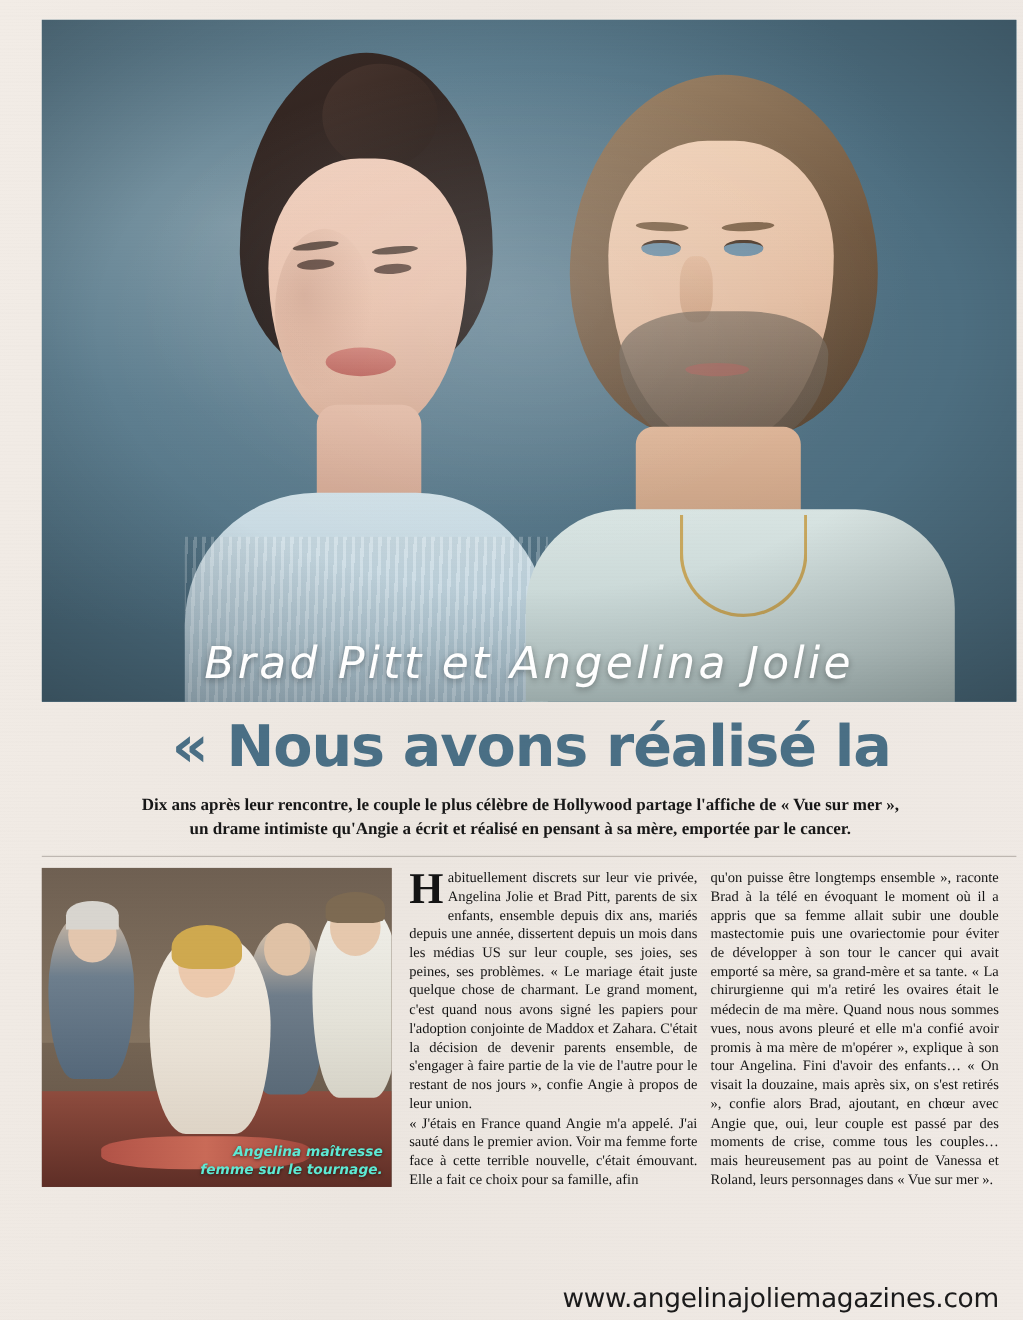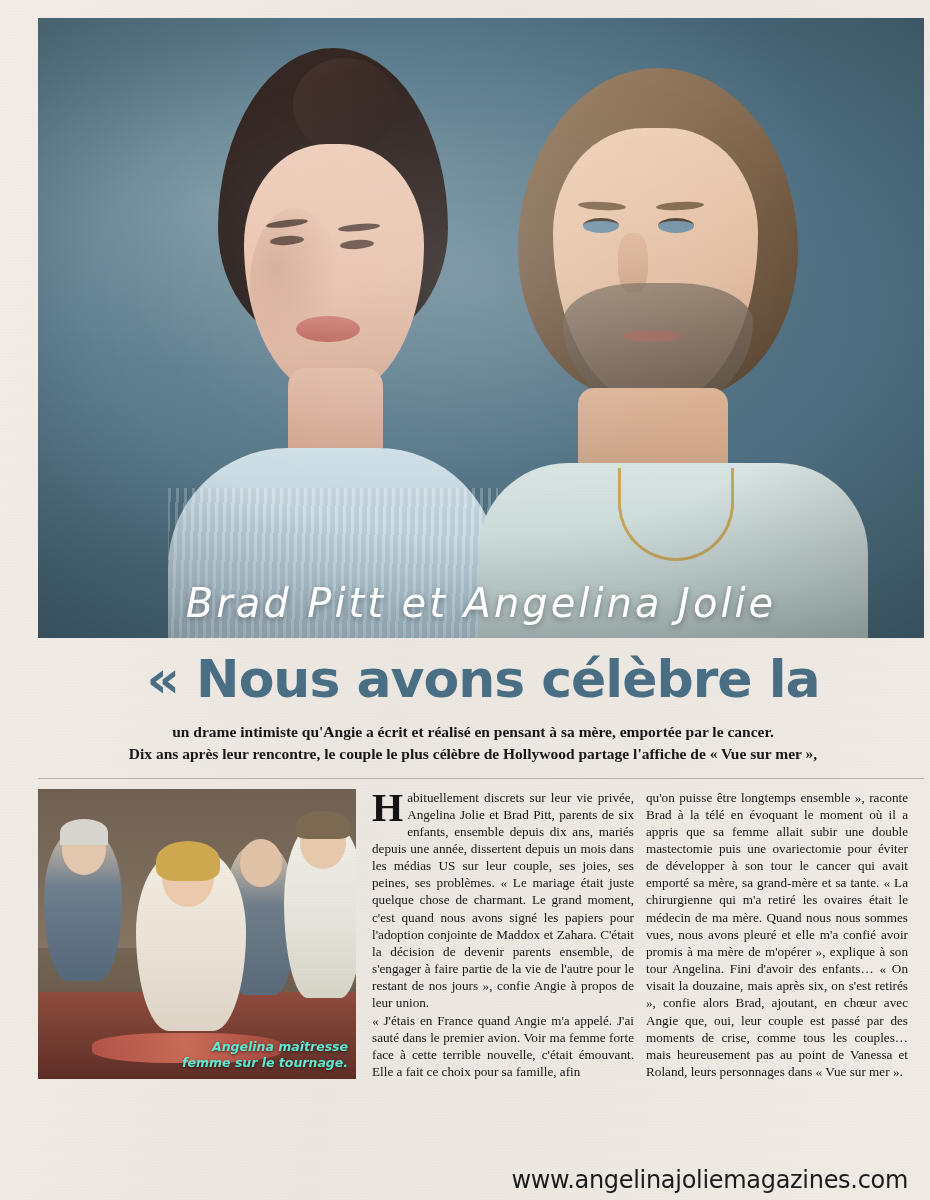--- a/index.html
+++ b/index.html
@@ -410,26 +410,26 @@
       <div class="m-chain"></div>
     </div>
 
     <div class="hero-bg vign"></div>
     <div class="hero-softlight"></div>
 
     <div class="hero-caption">Brad Pitt et Angelina Jolie</div>
   </div>
 
   <div class="headline">
-    <span class="l1">« Nous avons célèbre la</span>
+    <span class="l1">« Nous avons réalisé la</span>
   </div>
 
   <div class="standfirst">
+    <div>Dix ans après leur rencontre, le couple le plus célèbre de Hollywood partage l'affiche de « Vue sur mer »,</div>
     <div>un drame intimiste qu'Angie a écrit et réalisé en pensant à sa mère, emportée par le cancer.</div>
-    <div>Dix ans après leur rencontre, le couple le plus célèbre de Hollywood partage l'affiche de « Vue sur mer »,</div>
   </div>
 
   <div class="rule"></div>
 
   <div class="content">
 
     <div class="col-photo">
       <div class="photo2">
         <div class="p2-bg"></div>
         <div class="p2-wall"></div>

